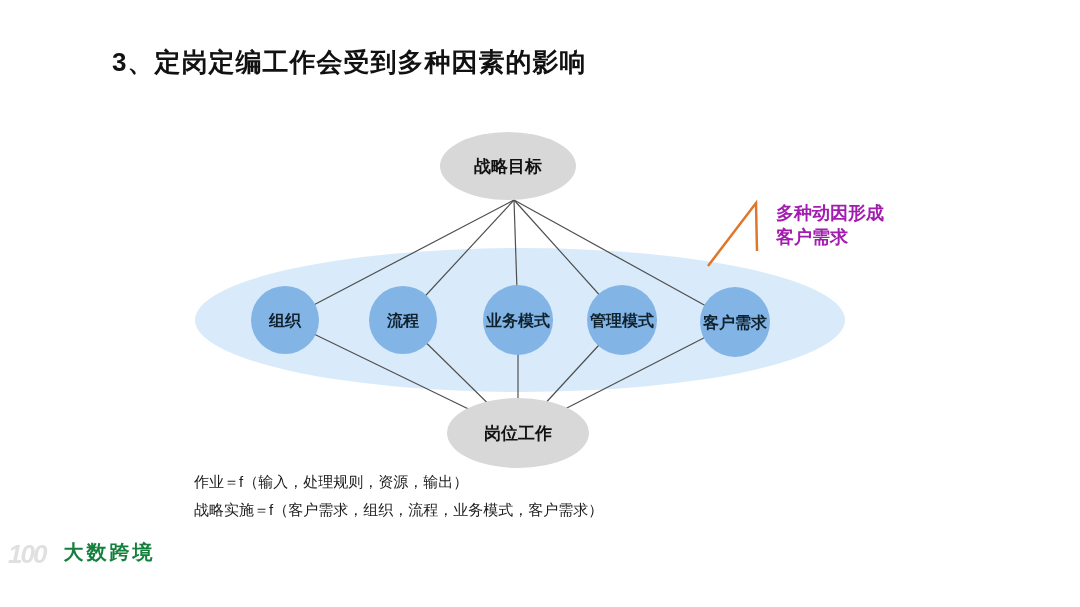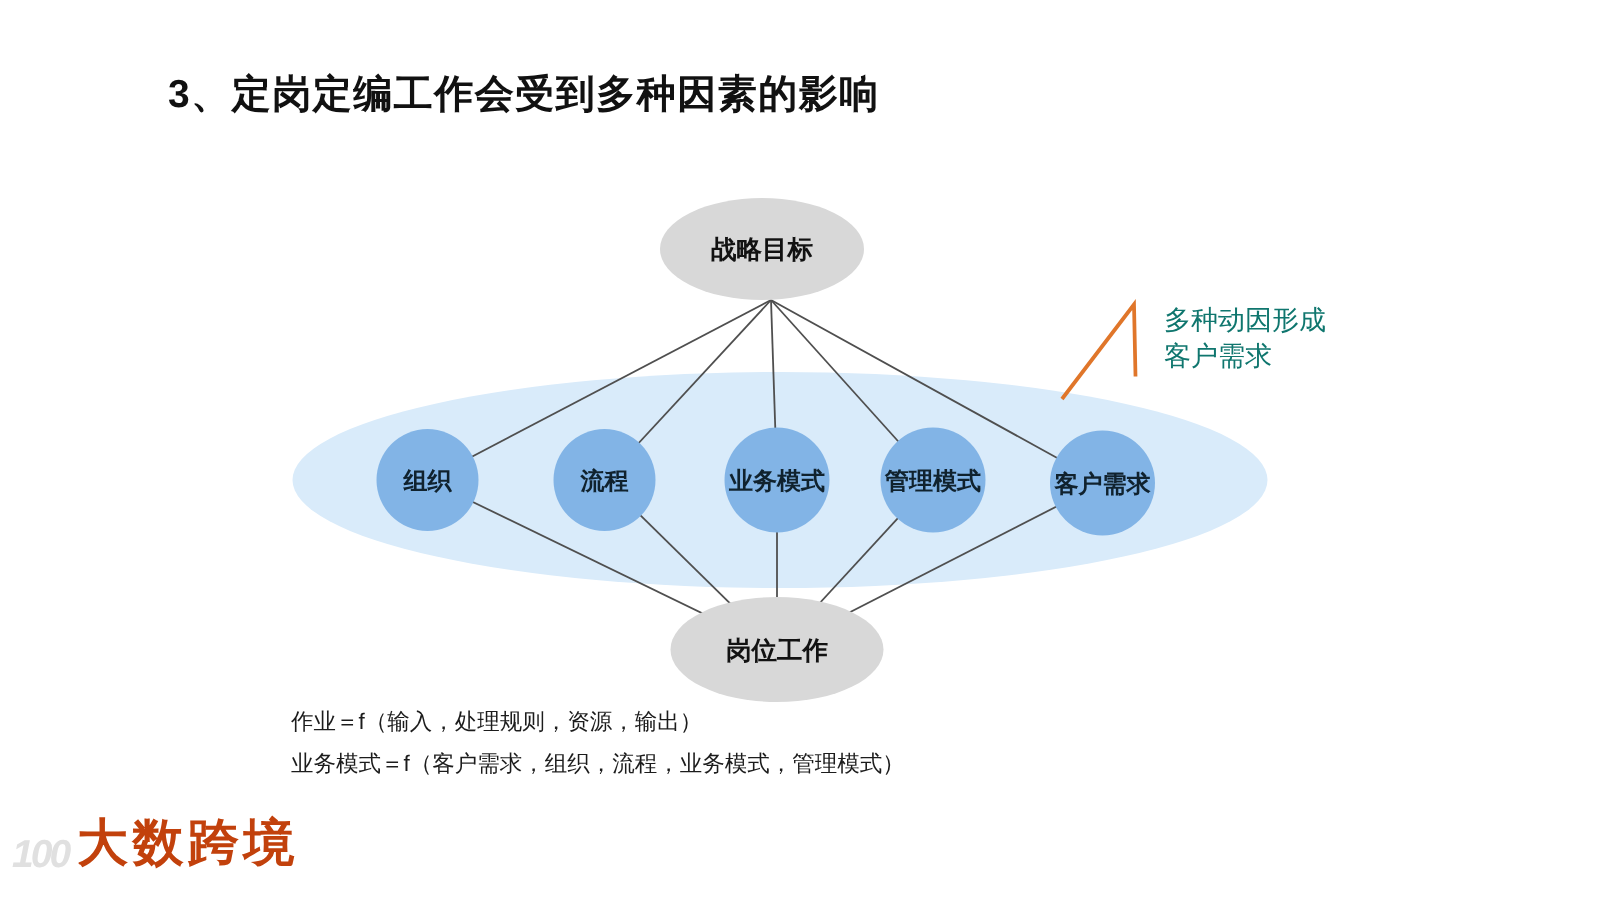--- a/index.html
+++ b/index.html
@@ -33,54 +33,54 @@
     font-size: 16px;
     font-weight: bold;
     fill: #10222e;
   }
 
   .annotation {
     position: absolute;
     left: 776px; top: 201px;
     font-size: 18px;
     line-height: 24px;
-    color: #0f766e;
-    font-weight: normal;
+    color: #a21caf;
+    font-weight: bold;
     white-space: nowrap;
   }
 
   .formulas {
     position: absolute;
     left: 194px; top: 468px;
     font-size: 15px;
     line-height: 28px;
     color: #1c1c1c;
     white-space: nowrap;
   }
 
   .watermark {
     position: absolute;
     left: 8px; top: 539px;
     display: flex;
-    align-items: flex-end;
-    gap: 6px;
+    align-items: flex-start;
+    gap: 18px;
     color: #e2e2e2;
     user-select: none;
   }
   .watermark-logo {
     font-size: 26px;
     font-weight: bold;
     font-style: italic;
     color: #e0e0e0;
     letter-spacing: -2px;
   }
   .watermark-text {
-    font-size: 34px;
+    font-size: 20px;
     font-weight: bold;
-    color: #c2410c;
+    color: #15803d;
     letter-spacing: 3px;
   }
 </style>
 </head>
 <body>
 
 <div class="slide">
 
   <div class="slide-title">3、定岗定编工作会受到多种因素的影响</div>
 
@@ -130,21 +130,21 @@
     <polyline points="708,266 756,203 757,251" fill="none" stroke="#e0762a" stroke-width="2.5"></polyline>
   </svg>
 
   <div class="annotation">
     <div>多种动因形成</div>
     <div>客户需求</div>
   </div>
 
   <div class="formulas">
     <div>作业＝f（输入，处理规则，资源，输出）</div>
-    <div>业务模式＝f（客户需求，组织，流程，业务模式，管理模式）</div>
+    <div>战略实施＝f（客户需求，组织，流程，业务模式，客户需求）</div>
   </div>
 
   <div class="watermark">
     <span class="watermark-logo">100</span>
     <span class="watermark-text">大数跨境</span>
   </div>
 
 </div>
 
 </body></html>

